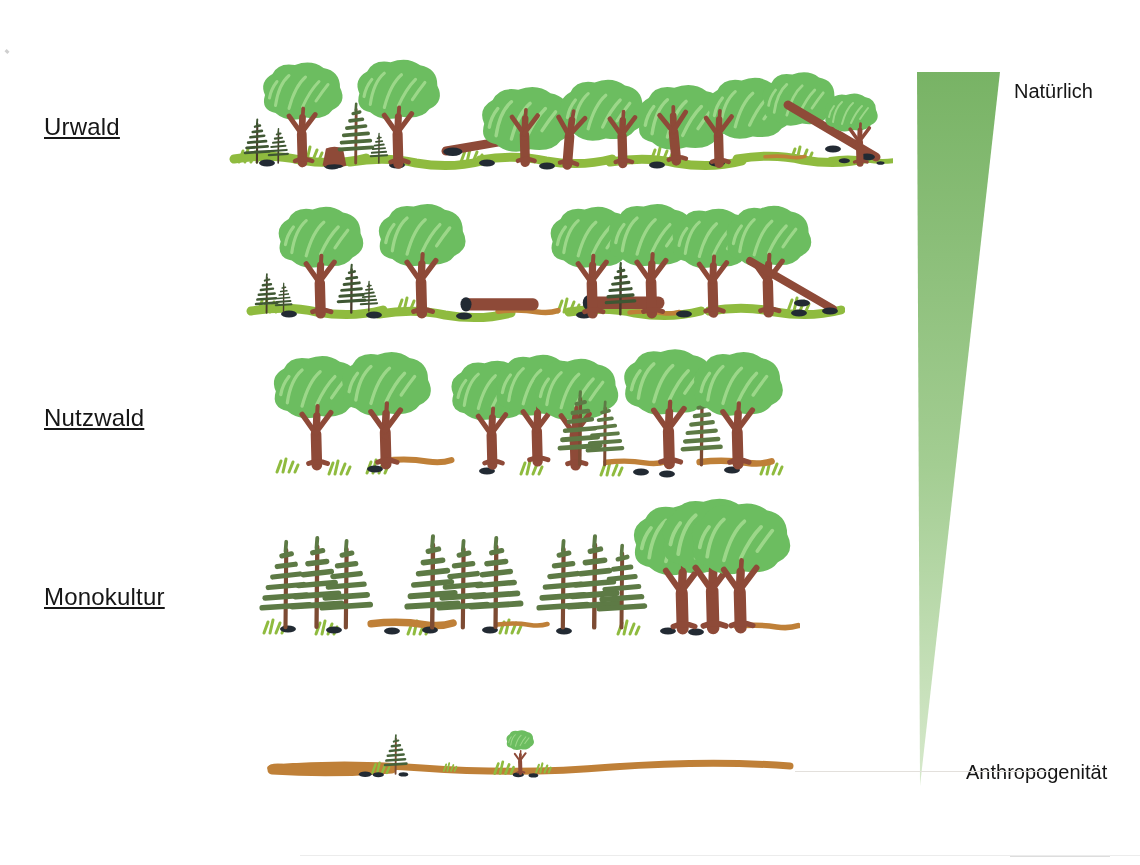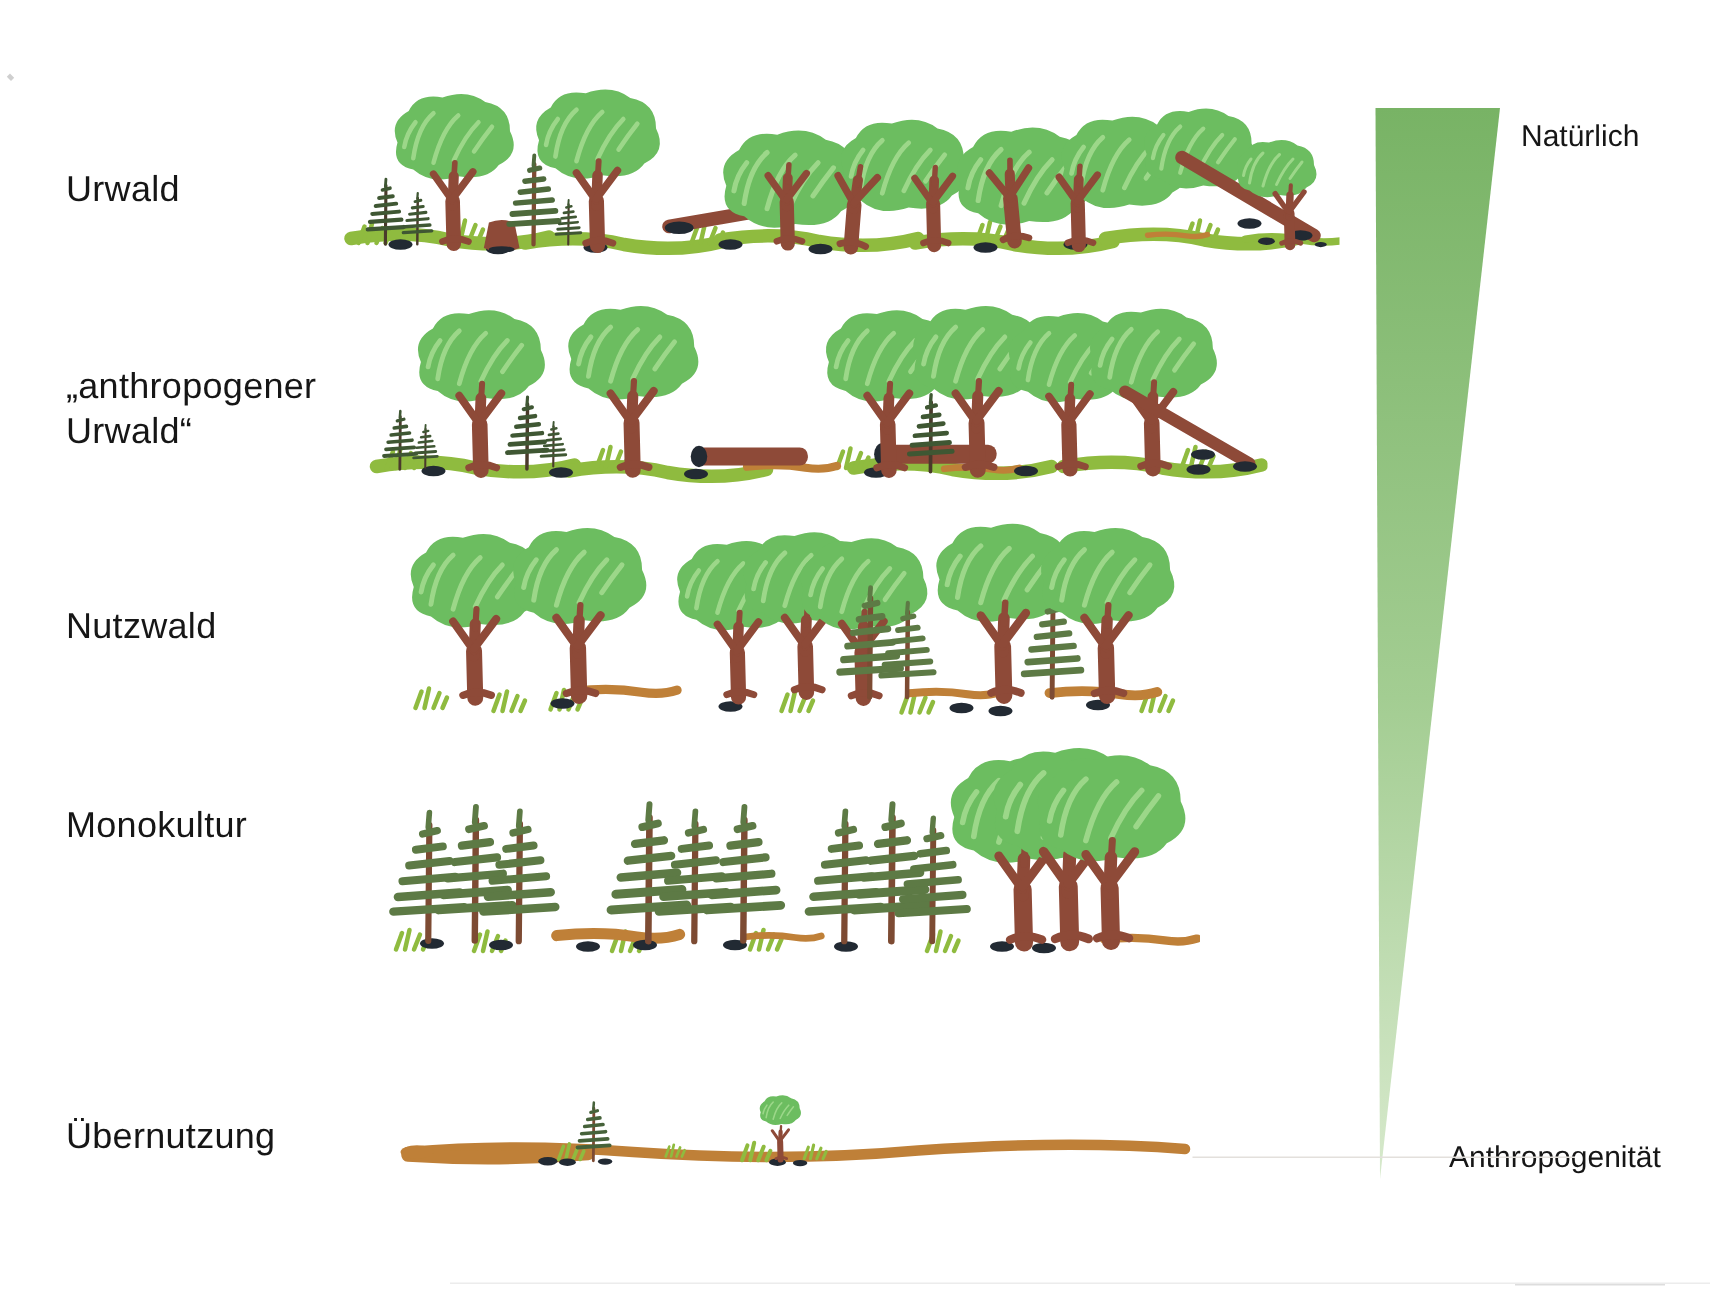--- a/index.html
+++ b/index.html
@@ -2,21 +2,21 @@
 <html style="--background: #ffffff; --text: #161616; --crown-green: #6cbd60; --streak-green: #a5dc90; --bark-brown: #8e4a38; --conifer-green: #5d7a45; --conifer-dark: #3f5733; --conifer-bark: #7d4b33; --grass-green: #8fbb3f; --path-tan: #bf8038; --dark-marks: #222a33; --gradient-top: #78b365; --gradient-mid: #a3cd92; --gradient-bottom: #d7e9cc;"><head>
 <meta charset="utf-8">
 <style>
   html,body{margin:0;padding:0;background:#fff;}
   #canvas{
     position:relative;width:1140px;height:865px;background:var(--background,#fff);
     font-family:"Liberation Sans","DejaVu Sans",sans-serif;overflow:hidden;
   }
   .row-label{
     position:absolute;left:44px;font-size:24px;line-height:30px;
-    color:var(--text,#161616);letter-spacing:0.2px;
+    color:var(--text,#161616);letter-spacing:0.2px;text-decoration:underline;
   }
   .axis-label{
     position:absolute;font-size:20px;line-height:24px;color:var(--text,#161616);
   }
   .scene{position:absolute;}
   
   .c-crown{fill:var(--crown-green,#6cbd60);}
   .c-streak{stroke:var(--streak-green,#a5dc90);fill:none;stroke-width:4;stroke-linecap:round;opacity:.85;}
   .c-bark{stroke:var(--bark-brown,#8e4a38);fill:none;stroke-linecap:round;}
   .c-barkfill{fill:var(--bark-brown,#8e4a38);}
@@ -88,24 +88,22 @@
           <path class="c-barkfill" d="M3,24 L7,4 Q17,0 27,4 L31,24 Q17,30 3,24 Z"></path>
           <ellipse class="c-dark" cx="17" cy="25" rx="10" ry="2.5"></ellipse>
         </g>
       <g id="dm">
           <ellipse class="c-dark" cx="9" cy="4" rx="8" ry="3.5"></ellipse>
         </g>
     </defs>
   </svg>
 
   <div class="row-label" style="top:112px">Urwald</div>
-  <div class="row-label" style="top:243px;width:195px">„anthropogener Urwald“</div>
   <div class="row-label" style="top:403px">Nutzwald</div>
-  <div class="row-label" style="top:536px">Monokultur</div>
-  <div class="row-label" style="top:743px">Übernutzung</div>
+  <div class="row-label" style="top:582px">Monokultur</div>
 
   <svg class="scene" style="left:228px;top:55px" width="665" height="125" viewBox="0 0 665 125">
     <g>
       <use href="#gband" transform="translate(2,96)"></use>
       <use href="#gband" transform="translate(118,99)"></use>
       <use href="#gband" transform="translate(248,97)"></use>
       <use href="#gband" transform="translate(378,99)"></use>
       <use href="#gband" transform="translate(505,96)"></use>
       <use href="#gband" transform="translate(600,100) scale(0.55)"></use>
       <use href="#grasst" transform="translate(8,92)"></use>

